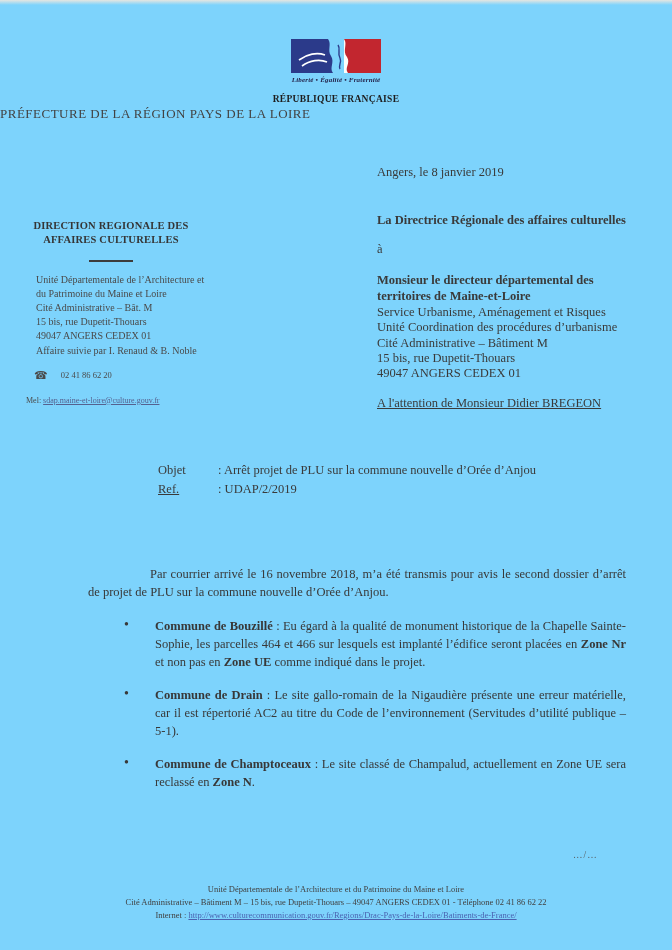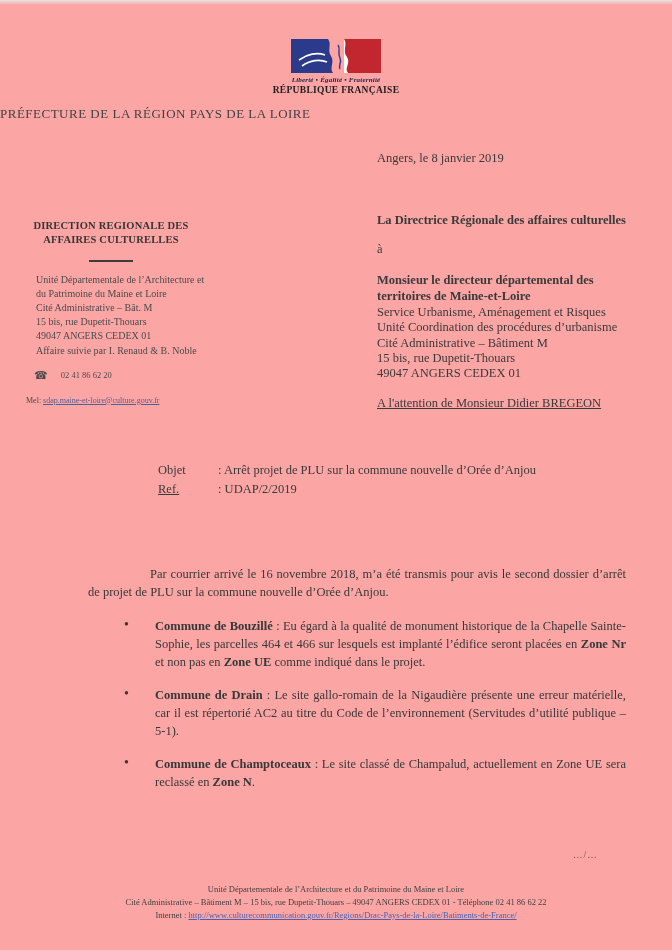--- a/index.html
+++ b/index.html
@@ -4,38 +4,38 @@
 <style>
   * { margin:0; padding:0; box-sizing:border-box; }
   html,body { background:#ffffff; }
   body {
     width:672px; height:950px; overflow:hidden;
     font-family:"Liberation Serif","DejaVu Serif",serif;
     color:#3a3a3a;
   }
   #page {
     position:relative; width:672px; height:950px;
-    background:#fca5a5;
+    background:#7dd3fc;
   }
   #page::before{
     content:""; position:absolute; top:0; left:0; right:0; height:5px;
     background:linear-gradient(#e6e6e1, rgba(255,255,255,0)); pointer-events:none;
   }
 
   
   .logo-wrap { position:absolute; top:39px; left:0; width:100%; text-align:center; }
   .logo-svg { width:90px; height:34px; display:block; margin:0 auto; }
   .motto { margin-top:3px; font-size:7px; font-weight:bold; font-style:italic; color:#22224a; letter-spacing:.2px; }
-  .republic { margin-top:1px; font-size:9.5px; font-weight:bold; color:#1d1d1d; letter-spacing:.3px; }
+  .republic { margin-top:10px; font-size:9.5px; font-weight:bold; color:#1d1d1d; letter-spacing:.3px; }
 
   .prefecture {
     position:absolute; top:106px; left:0; width:672px; 
     font-size:13px; letter-spacing:.5px; color:#424242;
   }
-  .dateline { position:absolute; top:151px; left:377px; font-size:12.5px; }
+  .dateline { position:absolute; top:165px; left:377px; font-size:12.5px; }
 
   
   .sender { position:absolute; top:219px; left:20px; width:182px; }
   .sender-title { text-align:center; font-size:10.5px; font-weight:bold; line-height:1.32; letter-spacing:.2px; color:#353535; }
   .sender-divider { width:44px; height:2px; background:#3c3c3c; margin:13px auto 11px; }
   .sender-address { margin-left:16px; font-size:10px; line-height:1.42; color:#4a4a4a; }
   .sender-address div { white-space:nowrap; }
   .phone-row { margin:11px 0 0 14px; font-size:8.5px; color:#4a4a4a; }
   .phone-glyph { font-size:11px; margin-right:11px; vertical-align:-1px; }
   .mail-row { margin:14px 0 0 6px; font-size:8px; color:#4a4a4a; white-space:nowrap; }

